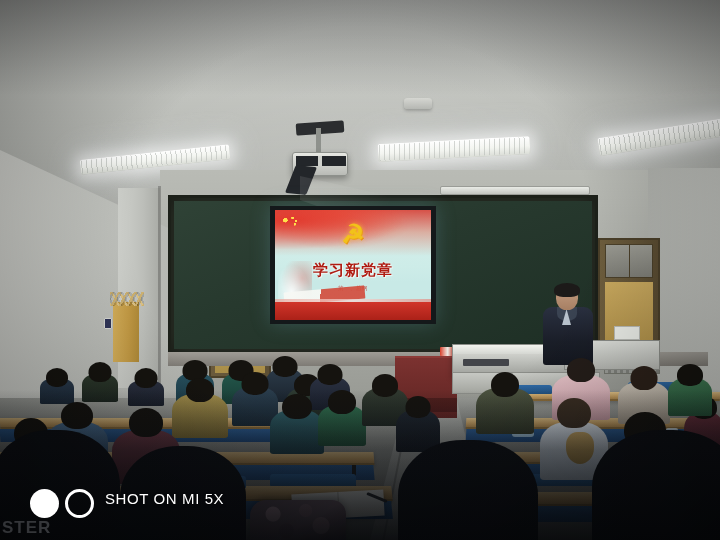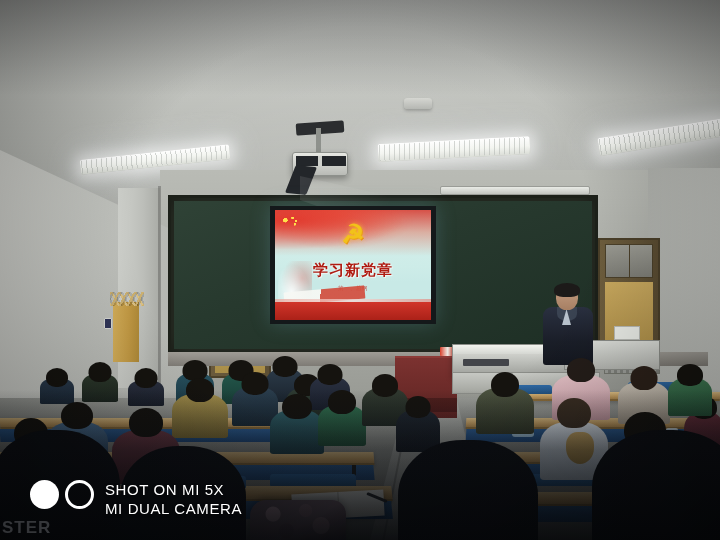--- a/index.html
+++ b/index.html
@@ -714,17 +714,16 @@
   <span class="shirt-text">STER</span>
   <div class="vignette"></div>
 
   <div class="watermark">
     <div class="wm-logo">
       <div class="wm-dot-filled"></div>
       <div class="wm-dot-ring"></div>
     </div>
     <div class="wm-text">
       <span>SHOT ON MI 5X</span>
-      <span>MI DUAL CAMERA</span>
     </div>
   </div>
 
 </div>
 
 </body></html>

